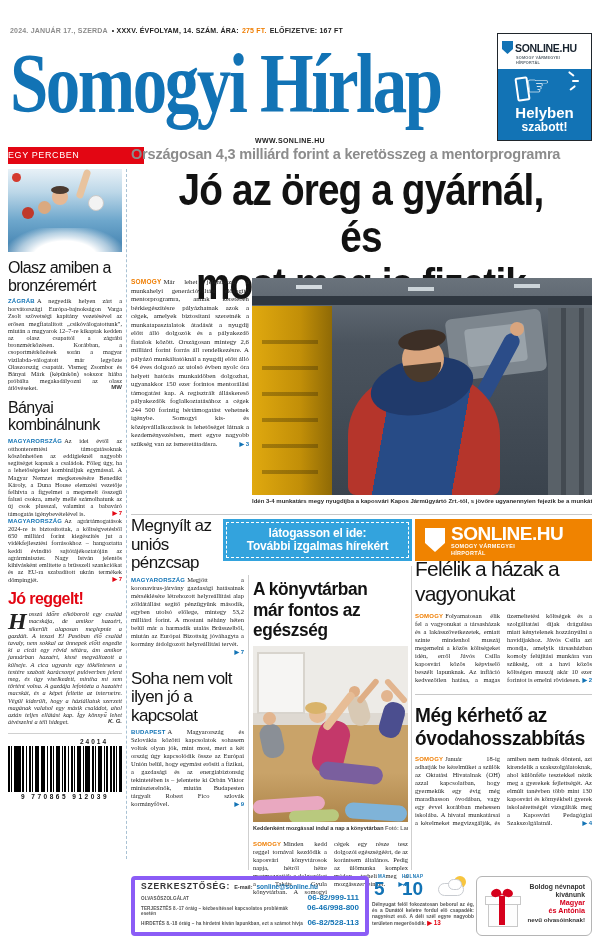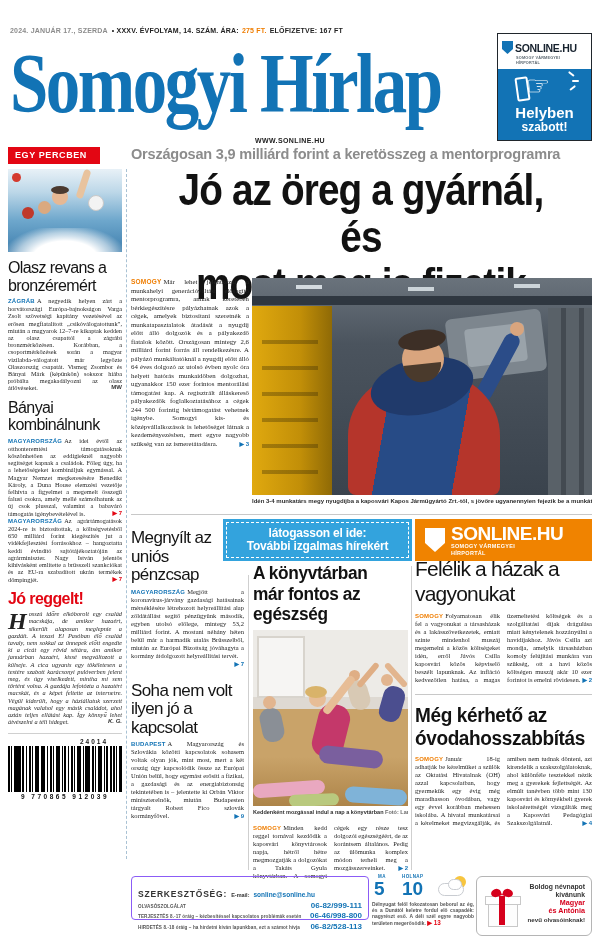--- a/index.html
+++ b/index.html
@@ -24,22 +24,22 @@
   .promo-sub{font-size:3.8px;font-weight:bold;color:#5b6770;line-height:4.6px;letter-spacing:.2px}
   .promo-bottom{position:absolute;left:0;bottom:0;right:0;height:71px;background:#1273b5;color:#fff;text-align:center}
   .hand-wrap{position:relative;height:36px}
   .hand{position:absolute;left:28px;top:2px;font-size:27px;color:#fff;line-height:30px}
   .card{position:absolute;left:18px;top:8px;width:9px;height:20px;border:2px solid #fff;border-radius:2px;transform:rotate(-8deg)}
   .spark{position:absolute;width:7px;height:1.6px;background:#fff;border-radius:1px}
   .slogan1{font-size:15px;font-weight:800;line-height:16px}
   .slogan2{font-size:12px;font-weight:800;line-height:13px}
 
   
-  .oneminute{left:8px;top:147px;width:92px;height:17px;background:#e30613;color:#fff;
-             font-size:9px;font-weight:700;letter-spacing:.6px;line-height:17px;padding-left:7px;box-sizing:border-box}
+  .oneminute{left:8px;top:147px;width:136px;height:17px;background:#e30613;color:#fff;
+             font-size:9px;font-weight:400;letter-spacing:.6px;line-height:17px;box-sizing:border-box}
   .kicker{left:131px;top:146px;width:461px;font-size:14.5px;font-weight:800;color:#8c8c8c;letter-spacing:-.2px}
   .mainhead{left:128px;top:166px;width:466px;text-align:center;font-weight:800;color:#121212;
             font-size:45px;line-height:47px;letter-spacing:-1px;transform:scaleX(.86);transform-origin:50% 0}
 
   
   .vdash{border-left:1px dashed #a9c2d4;width:0}
   .vline{border-left:1px solid #cfcfcf;width:0}
   .hline{height:0;border-top:1px solid #c8c8c8}
 
   .lcol{left:8px;top:169px;width:114px}
@@ -65,21 +65,21 @@
   
   .banner-blue{left:223px;top:519px;width:189px;height:42px;background:#33a3dd;box-sizing:border-box;
                display:flex;align-items:center;justify-content:center;text-align:center}
   .banner-blue .inner{outline:1px dashed #fff;outline-offset:-4px;width:100%;height:100%;display:flex;flex-direction:column;justify-content:center}
   .banner-blue .t{color:#fff;font-weight:800;font-size:12px;line-height:13.5px;letter-spacing:-.2px}
   .banner-orange{left:415px;top:519px;width:177px;height:42px;background:#f08300;display:flex;align-items:center;padding-left:10px;box-sizing:border-box}
   .bo-brand{font-size:19px;font-weight:800;color:#fff;letter-spacing:-.5px;line-height:19px}
   .bo-sub{font-size:5.5px;font-weight:bold;color:#fff;line-height:6.5px;letter-spacing:.3px}
 
   
-  .edbox{left:131px;top:876px;width:238px;height:44px;border:1px solid #8b5cf6;border-radius:4px;box-sizing:border-box;padding:12px 6px}
+  .edbox{left:131px;top:876px;width:238px;height:60px;border:4px solid #8b5cf6;border-radius:4px;box-sizing:border-box;padding:1px 6px}
   .edrow{display:flex;justify-content:space-between;align-items:baseline;margin-top:1.5px}
   .edlabel{font-size:4.6px;font-weight:bold;color:#555;letter-spacing:.1px;flex:1;padding-right:4px}
   .edphone{font-size:8px;font-weight:800;color:#1273b5;white-space:nowrap}
   .wx{left:372px;top:874px;width:102px;height:64px}
   .wxsmall{font-size:4.5px;font-weight:800;color:#1273b5;letter-spacing:.4px}
   .wxnum{font-size:19px;font-weight:800;color:#1273b5;line-height:19px}
   .wxtxt{font-size:4.9px;line-height:6px;color:#555;text-align:justify;font-weight:bold}
   .gifts{left:476px;top:876px;width:116px;height:60px;border:1px solid #b5b5b5;border-radius:6px;box-sizing:border-box}
   .nd{position:absolute;right:6px;top:6px;text-align:right}
   .nd .l{font-size:6.8px;font-weight:800;color:#333;line-height:8px}
@@ -121,41 +121,41 @@
       <div class="spark" style="right:16px;top:4px;transform:rotate(38deg)"></div>
       <div class="spark" style="right:12px;top:11px"></div>
       <div class="spark" style="right:15px;top:18px;transform:rotate(-38deg)"></div>
     </div>
     <div class="slogan1">Helyben</div>
     <div class="slogan2">szabott!</div>
   </div>
 </div>
 
 <div class="abs oneminute">EGY PERCBEN</div>
-<div class="abs kicker">Országosan 3,9 milliárd forint a keretösszeg a mentorprogramra</div>
+<div class="abs kicker">Országosan 4,3 milliárd forint a keretösszeg a mentorprogramra</div>
 <div class="abs mainhead">
   <div>Jó az öreg a gyárnál, és</div>
   <div>most meg is fizetik őket</div>
 </div>
 
 <div class="abs vdash" style="left:126px;top:169px;height:690px"></div>
 
 <div class="abs lcol">
   <div class="photo" style="width:114px;height:83px;background:linear-gradient(180deg,#e8f1f7 0,#bcd7e8 28%,#6ea7cc 62%,#3f7fae 100%)">
     <div class="sh" style="left:4px;top:4px;width:9px;height:9px;border-radius:50%;background:#d43a2e"></div>
     <div class="sh" style="left:72px;top:0;width:7px;height:30px;background:#e8c39e;border-radius:4px;transform:rotate(18deg)"></div>
     <div class="sh" style="left:44px;top:20px;width:16px;height:16px;border-radius:50%;background:#e6b894"></div>
     <div class="sh" style="left:43px;top:17px;width:18px;height:8px;border-radius:50%;background:#4a3a30"></div>
     <div class="sh" style="left:80px;top:26px;width:14px;height:14px;border-radius:50%;background:#f3f3f3;border:1px solid #c9c9c9"></div>
     <div class="sh" style="left:14px;top:38px;width:12px;height:12px;border-radius:50%;background:#c0392b"></div>
     <div class="sh" style="left:30px;top:32px;width:13px;height:13px;border-radius:50%;background:#dba97f"></div>
     <div class="sh" style="left:0;bottom:-6px;width:114px;height:30px;background:radial-gradient(ellipse at 50% 100%,#ffffff 0 40%,rgba(255,255,255,.55) 60%,transparent 78%)"></div>
   </div>
 
-  <div class="art-title">Olasz revans a bronzéremért</div>
+  <div class="art-title">Olasz amiben a bronzéremért</div>
   <div class="body-txt">
     <span class="lead blue">ZÁGRÁB</span><span>A negyedik helyen zárt a horvátországi Európa-bajnokságon Varga Zsolt szövetségi kapitány vezetésével az erősen megfiatalított „csikóválogatottunk”, miután a magyarok 12–7-re kikaptak kedden az olasz csapattól a zágrábi bronzmérkőzésen. Korábban, a csoportmérkőzések során a magyar vízilabda-válogatott már legyőzte Olaszország csapatát. Vismeg Zsombor és Bányai Márk (képünkön) sokszor hiába próbálta megakadályozni az olasz átlövéseket.</span>
     <span class="sign">MW</span>
   </div>
 
   <div class="art-title">Bányai kombinálnunk</div>
   <div class="body-txt">
     <span class="lead blue">MAGYARORSZÁG</span><span>Az idei évtől az otthonteremtési támogatásoknak köszönhetően az eddigieknél nagyobb segítséget kapnak a családok. Főleg úgy, ha a lehetőségeket kombináljuk egymással. A Magyar Nemzet megkeresésére Benedikt Károly, a Duna House elemzési vezetője felhívta a figyelmet a megemelt összegű falusi csokra, amely mellé számolhatunk az új csok plusszal, valamint a babaváró támogatás igénybevételével is.</span>
     <span class="sign pg red">▶ 7</span>
   </div>
@@ -205,21 +205,21 @@
 </div>
 
 <div class="abs caption" style="left:252px;top:498px;width:340px;white-space:nowrap;overflow:hidden">
   <span>Idén 3-4 munkatárs megy nyugdíjba a kaposvári Kapos Járműgyártó Zrt.-től, s jövőre ugyanennyien fejezik be a munkát</span>
   
 </div>
 
 <div class="abs hline" style="left:131px;top:514px;width:461px"></div>
 
 <div class="abs" style="left:131px;top:517px;width:113px">
-  <div class="art-title" style="font-size:17px;line-height:18.5px;width:96px;margin-top:12px">Megnyílt az uniós pénzcsap</div>
+  <div class="art-title" style="font-size:17px;line-height:18.5px;width:96px;margin-top:0">Megnyílt az uniós pénzcsap</div>
   <div class="body-txt" style="font-size:6.5px;line-height:8px">
     <span class="lead blue">MAGYARORSZÁG</span><span>Megjött a koronavírus-járvány gazdasági hatásainak mérséklésére létrehozott helyreállítási alap zöldátállást segítő pénzügyünk második, egyben utolsó előlege, mintegy 53,2 milliárd forint. A mostani néhány héten belül már a harmadik utalás Brüsszelből, miután az Európai Bizottság jóváhagyta a kormány átdolgozott helyreállítási tervét.</span>
     <span class="sign pg blue">▶ 7</span>
   </div>
   <div class="art-title" style="font-size:17px;line-height:18.5px;margin-top:22px">Soha nem volt ilyen jó a kapcsolat</div>
   <div class="body-txt" style="font-size:6.5px;line-height:8px">
     <span class="lead blue">BUDAPEST</span><span>A Magyarország és Szlovákia közötti kapcsolatok sohasem voltak olyan jók, mint most, mert a két ország úgy kapcsolódik össze az Európai Unión belül, hogy egymást erősíti a fizikai, a gazdasági és az energiabiztonság tekintetében is – jelentette ki Orbán Viktor miniszterelnök, miután Budapesten tárgyalt Robert Fico szlovák kormányfővel.</span>
     <span class="sign pg blue">▶ 9</span>
   </div>
 </div>
@@ -235,21 +235,21 @@
   <div>
     <div class="bo-brand">SONLINE.HU</div>
     <div class="bo-sub">SOMOGY VÁRMEGYEI</div>
     <div class="bo-sub">HÍRPORTÁL</div>
   </div>
 </div>
 
 <div class="abs vline" style="left:248px;top:575px;height:295px"></div>
 <div class="abs vline" style="left:411px;top:566px;height:304px"></div>
 
-<div class="abs" style="left:253px;top:563px;width:155px">
+<div class="abs" style="left:253px;top:579px;width:155px">
   <div class="art-title art-title-bold" style="font-size:18px;line-height:20.5px;margin:0 0 5px;transform:scaleX(.96);transform-origin:0 0">A könyvtárban már fontos az egészség</div>
 
   <div class="photo" style="width:155px;height:176px;background:linear-gradient(180deg,#edebe7 0 38%,#ded9d2 38% 45%,#c9a369 45% 72%,#ad8449 100%)">
     <div class="sh" style="left:4px;top:6px;width:44px;height:58px;background:#f6f5f3;border:2px solid #d8d4cd"></div>
     <div class="sh" style="left:0;bottom:10px;width:72px;height:14px;background:#e9a8c0;border-radius:7px;transform:rotate(-4deg)"></div>
     <div class="sh" style="left:92px;bottom:2px;width:62px;height:16px;background:#7fb3d8;border-radius:8px;transform:rotate(4deg)"></div>
     <div class="sh" style="left:36px;bottom:0;width:50px;height:12px;background:#b9c97e;border-radius:6px;transform:rotate(-2deg)"></div>
     <div class="sh" style="left:8px;top:78px;width:22px;height:34px;background:#8a8f96;border-radius:10px;transform:rotate(-12deg)"></div>
     <div class="sh" style="left:10px;top:66px;width:13px;height:13px;border-radius:50%;background:#e2b58f"></div>
     <div class="sh" style="left:96px;top:50px;width:20px;height:30px;background:#d8c9b4;border-radius:10px;transform:rotate(-16deg)"></div>

